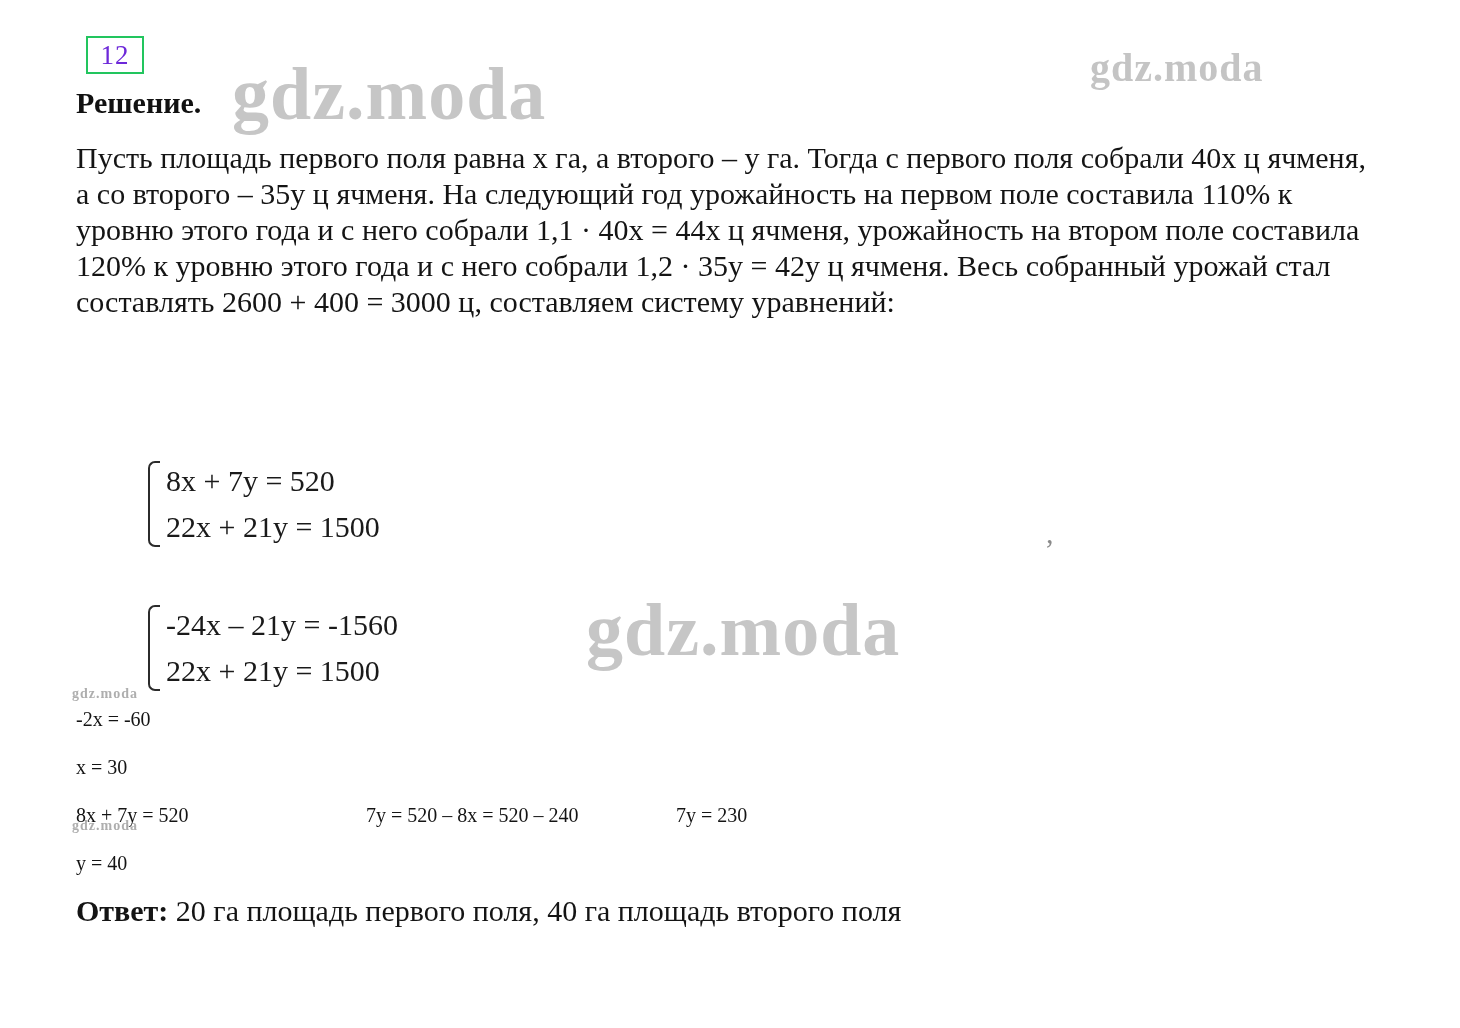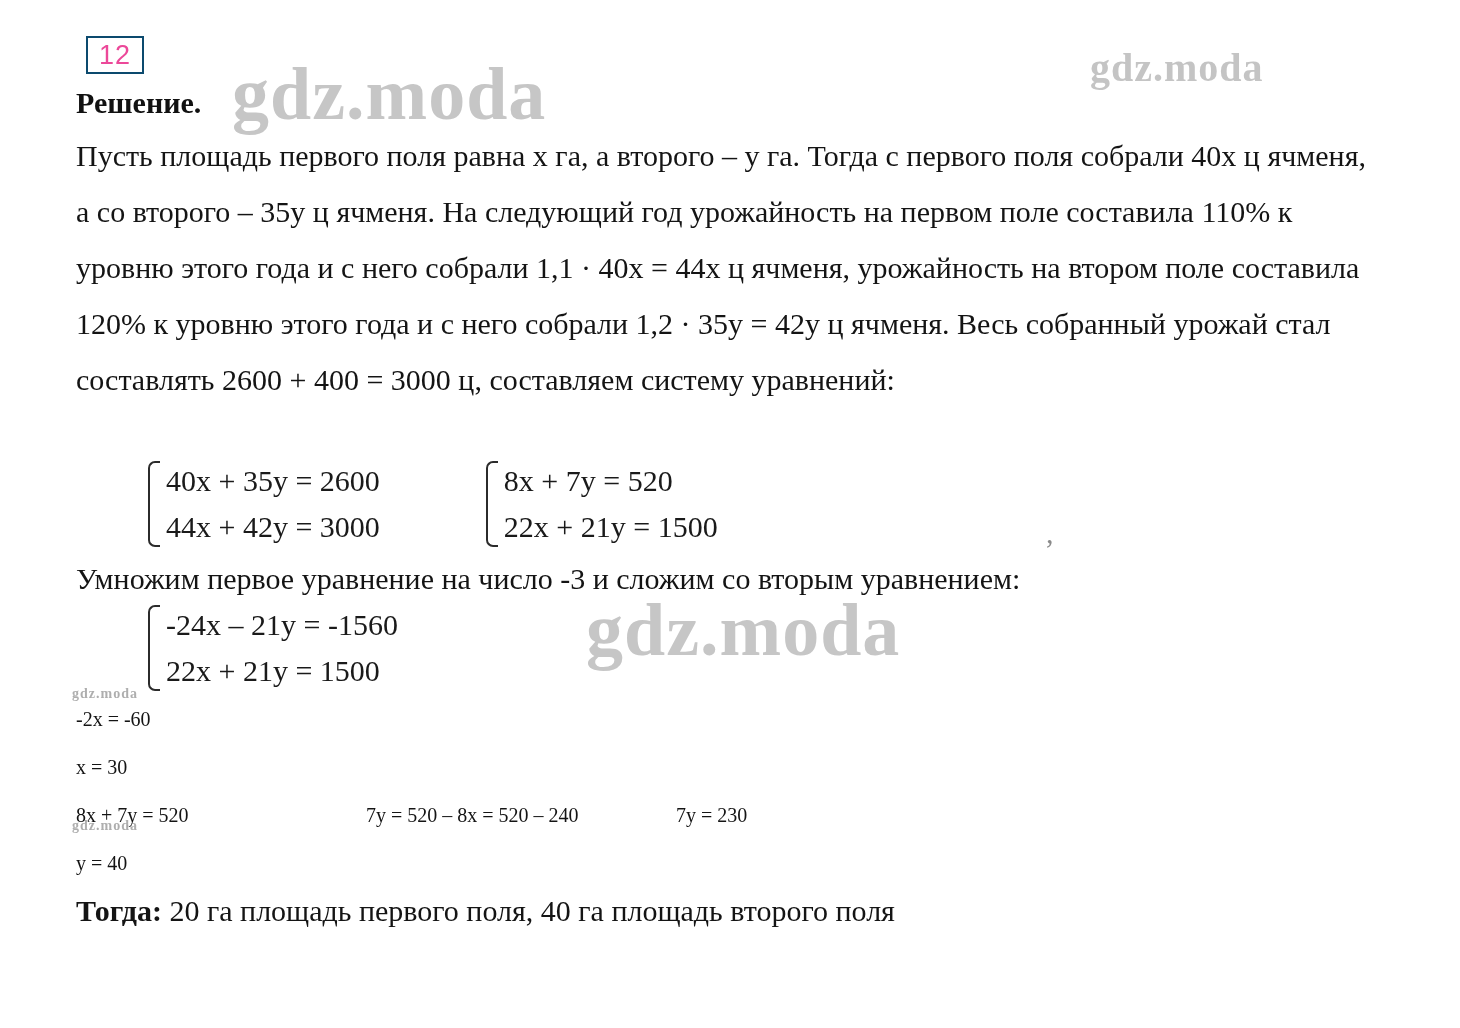--- a/index.html
+++ b/index.html
@@ -21,48 +21,48 @@
     inset: 0;
   }
 
   
   .task-number {
     position: absolute;
     left: 86px;
     top: 36px;
     width: 54px;
     height: 34px;
-    border: 2px solid #0c4a6e;
+    border: 2px solid #22c55e;
     display: flex;
     align-items: center;
     justify-content: center;
     font-size: 27px;
-    font-family: Liberation Sans, sans-serif;
-    color: #ec4899;
+    font-family: Liberation Serif, serif;
+    color: #6d28d9;
     letter-spacing: 1px;
   }
 
   
   .solution-label {
     position: absolute;
     left: 76px;
     top: 86px;
     font-size: 30px;
     font-weight: bold;
     color: #111;
   }
 
   
   .body-text {
     position: absolute;
     left: 76px;
-    top: 128px;
+    top: 140px;
     width: 1290px;
     font-size: 30px;
-    line-height: 56px;
+    line-height: 36px;
     color: #141414;
     text-align: left;
   }
 
   
   .systems-row {
     position: absolute;
     left: 140px;
     top: 458px;
     display: flex;
@@ -199,61 +199,53 @@
   <div class="task-number">
     <span>12</span>
   </div>
 
   <div class="solution-label">Решение.</div>
 
   <div class="body-text">Пусть площадь первого поля равна х га, а второго – у га. Тогда с первого поля собрали 40х ц ячменя, а со второго – 35у ц ячменя. На следующий год урожайность на первом поле составила 110% к уровню этого года и с него собрали 1,1 · 40х = 44х ц ячменя, урожайность на втором поле составила 120% к уровню этого года и с него собрали 1,2 · 35у = 42у ц ячменя. Весь собранный урожай стал составлять 2600 + 400 = 3000 ц, составляем систему уравнений:</div>
 
   <div class="systems-row">
 
-    <div class="system">
-      <div class="brace"></div>
-      <div class="eqs">
-        <div>40х + 35у = 2600</div>
-        <div>44х + 42у = 3000</div>
-      </div>
-    </div>
 
     <div class="system">
       <div class="brace"></div>
       <div class="eqs">
         <div>8х + 7у = 520</div>
         <div>22х + 21у = 1500</div>
       </div>
     </div>
 
   </div>
 
   <div class="comma-mark">,</div>
 
-  <div class="mid-sentence">Умножим первое уравнение на число -3 и сложим со вторым уравнением:</div>
 
   <div class="system system2">
     <div class="brace"></div>
     <div class="eqs">
       <div>-24х – 21у = -1560</div>
       <div>22х + 21у = 1500</div>
     </div>
   </div>
 
   <div class="result-line r1">-2х = -60</div>
   <div class="result-line r2">х = 30</div>
 
   <div class="result-line r3">
     <span class="col1">8х + 7у = 520</span><span class="col2">7у = 520 – 8х = 520 – 240</span><span class="col3">7у = 230</span>
   </div>
 
   <div class="result-line r4">у = 40</div>
 
   <div class="answer">
-    <b>Тогда:</b><span> 20 га площадь первого поля, 40 га площадь второго поля</span>
+    <b>Ответ:</b><span> 20 га площадь первого поля, 40 га площадь второго поля</span>
   </div>
 
   <div class="wm wm-big1">gdz.moda</div>
   <div class="wm wm-big2">gdz.moda</div>
   <div class="wm wm-small-top">gdz.moda</div>
   <div class="wm wm-tiny1">gdz.moda</div>
   <div class="wm wm-tiny2">gdz.moda</div>
 
 </div>
 

